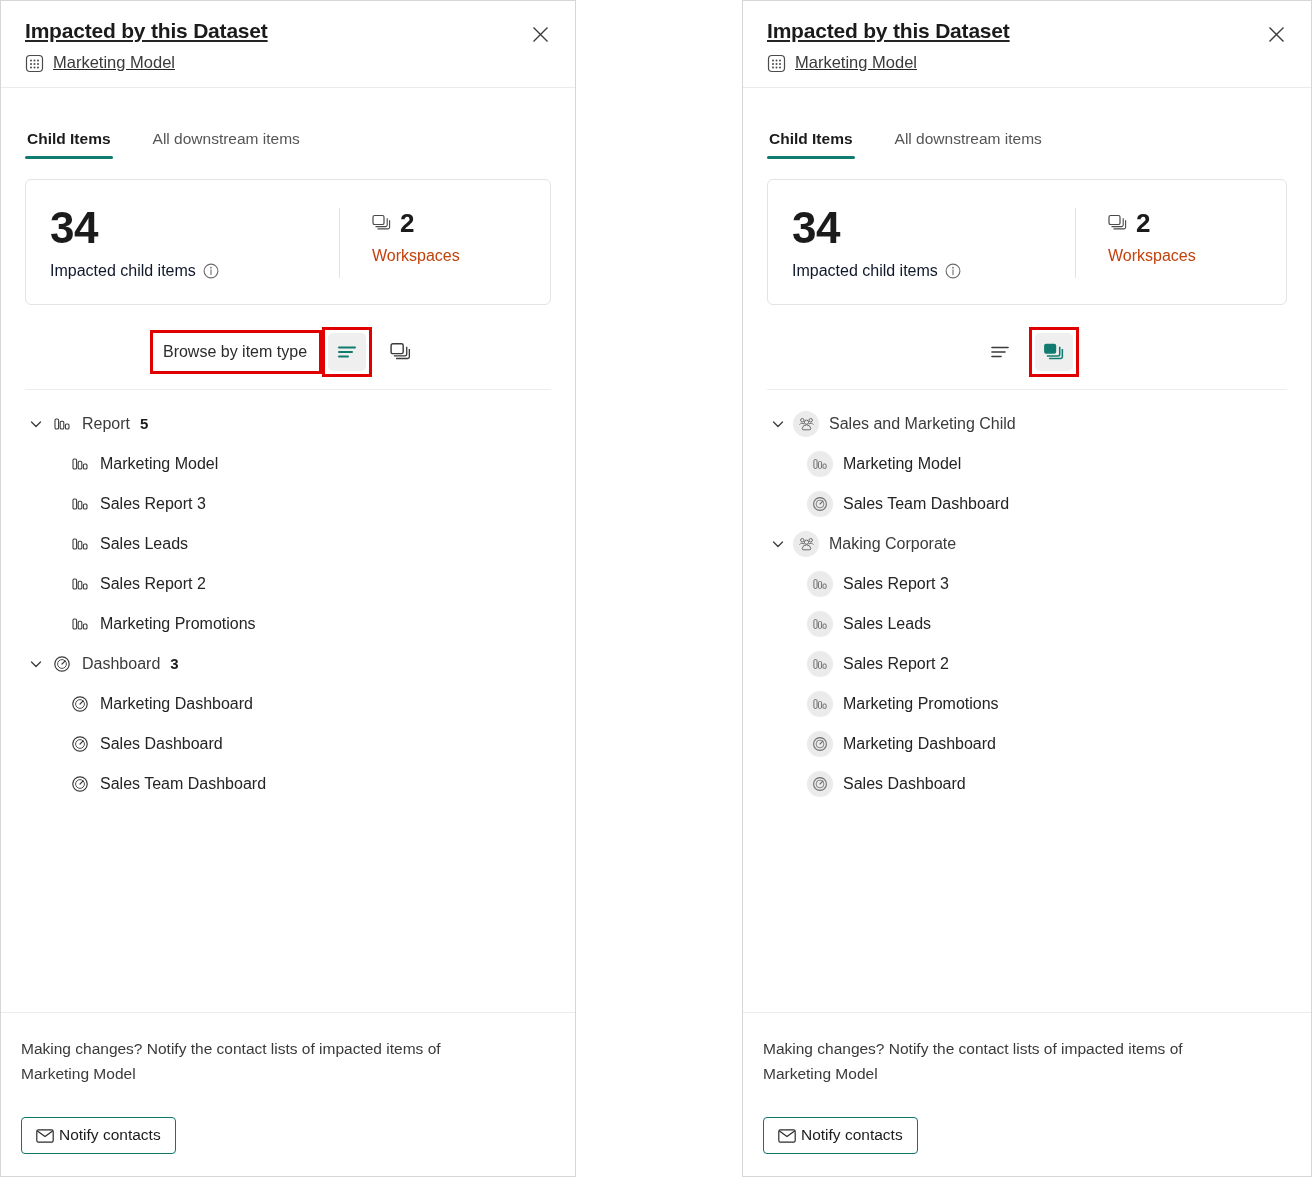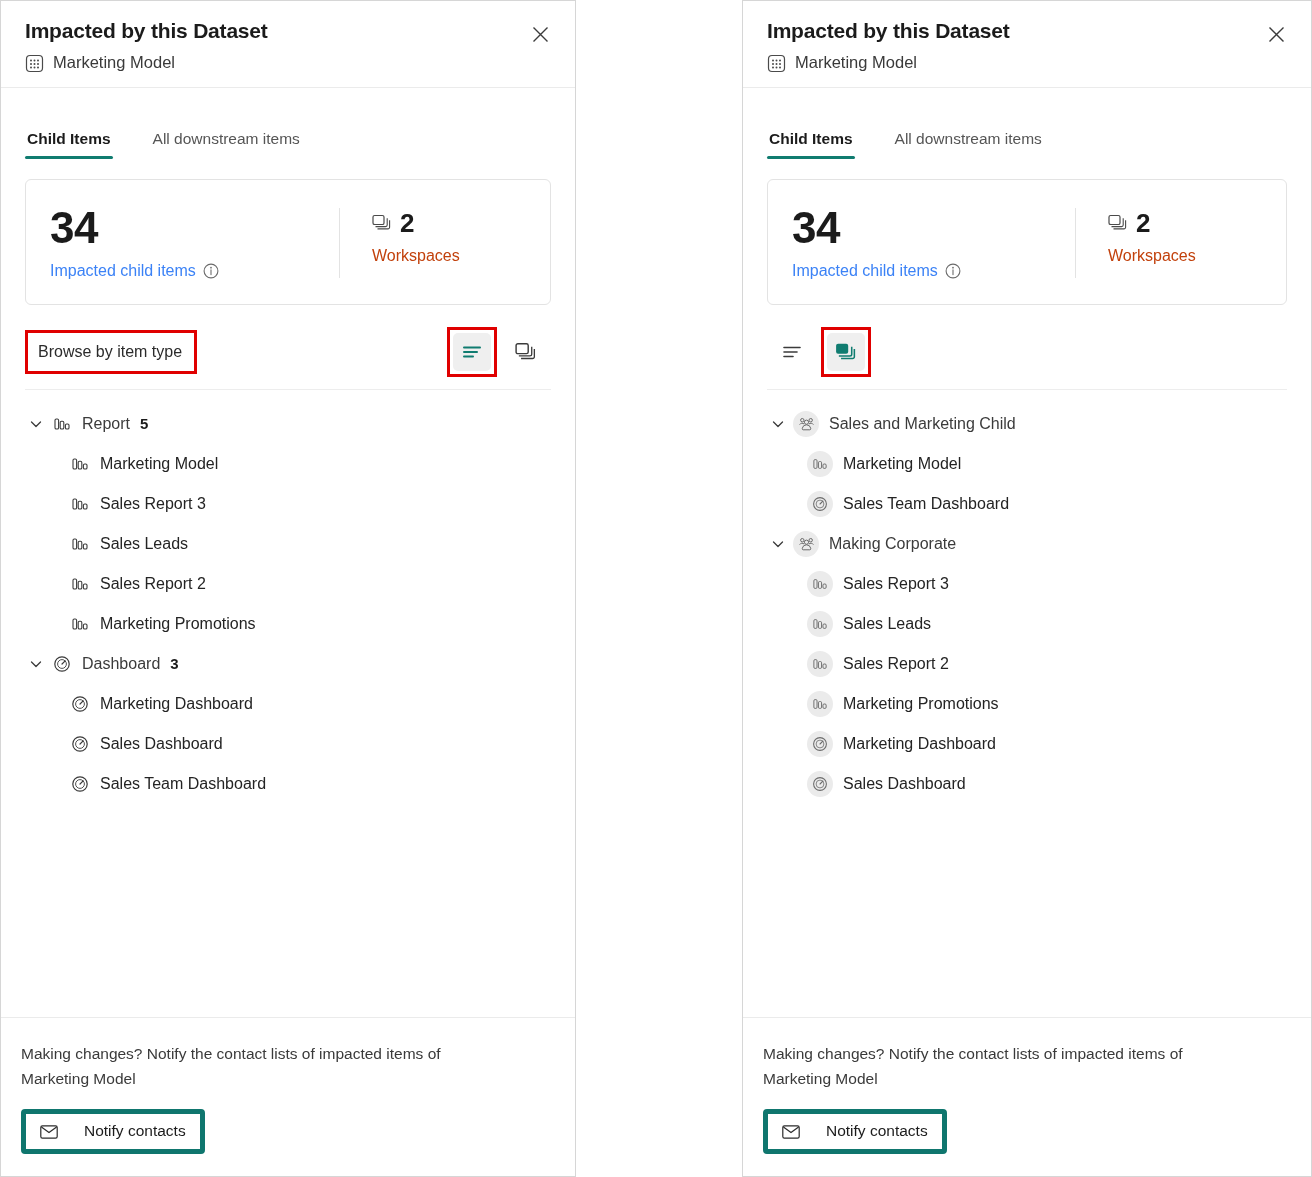--- a/index.html
+++ b/index.html
@@ -35,20 +35,21 @@
   .panel--left  { left: 0px;   width: 576px; height: 1177px; }
   .panel--right { left: 742px; width: 570px; height: 1177px; }
 
   
   .panel-header {
     position: relative;
     padding: 18px 22px 14px 24px;
     border-bottom: 1px solid #ebebeb;
     box-sizing: border-box;
     flex: 0 0 auto;
+    text-decoration: underline;
   }
   .panel-title {
     font-size: 21px;
     font-weight: 600;
     letter-spacing: -0.2px;
     color: #1b1b1b;
     margin: 0 0 10px 0;
     line-height: 1.15;
   }
   .subject-row {
@@ -135,21 +136,21 @@
   .big-number {
     font-size: 44px;
     font-weight: 700;
     line-height: 1;
     color: #1b1b1b;
     letter-spacing: -0.5px;
   }
   .summary-label {
     margin-top: 12px;
     font-size: 16px;
-    color: #3b82f6;
+    color: #0f172a;
     display: flex;
     align-items: center;
     gap: 7px;
   }
   .summary-divider {
     width: 1px;
     background: #e3e3e3;
     margin: 2px 0 2px 0;
     flex: 0 0 auto;
   }
@@ -176,21 +177,21 @@
     margin-top: 11px;
     font-size: 16px;
     color: #c2410c;
   }
 
   
   .browse-bar {
     margin-top: 22px;
     display: flex;
     align-items: center;
-    justify-content: space-between;
+    justify-content: center;
     padding-bottom: 12px;
     border-bottom: 1px solid #ededed;
     flex: 0 0 auto;
   }
   .browse-label {
     font-size: 16px;
     color: #2b2b2b;
     padding: 10px 12px 10px 10px;
     box-sizing: border-box;
   }
@@ -286,29 +287,29 @@
     padding: 24px 24px 22px 20px;
     box-sizing: border-box;
   }
   .footer-text {
     font-size: 15.5px;
     color: #3a3a3a;
     line-height: 1.6;
     max-width: 480px;
   }
   .notify-btn {
-    margin-top: 18px;
+    margin-top: 31px;
     display: inline-flex;
     align-items: center;
-    gap: 26px;
+    gap: 5px;
     padding: 8px 14px;
     font-size: 15.5px;
     color: #1b1b1b;
     background: #ffffff;
-    border: 5px solid #0f766e;
+    border: 1px solid #0f766e;
     border-radius: 4px;
     cursor: pointer;
     font-family: inherit;
     line-height: 1.2;
   }
 
   svg { display: block; }
 </style>
 </head>
 <body>

